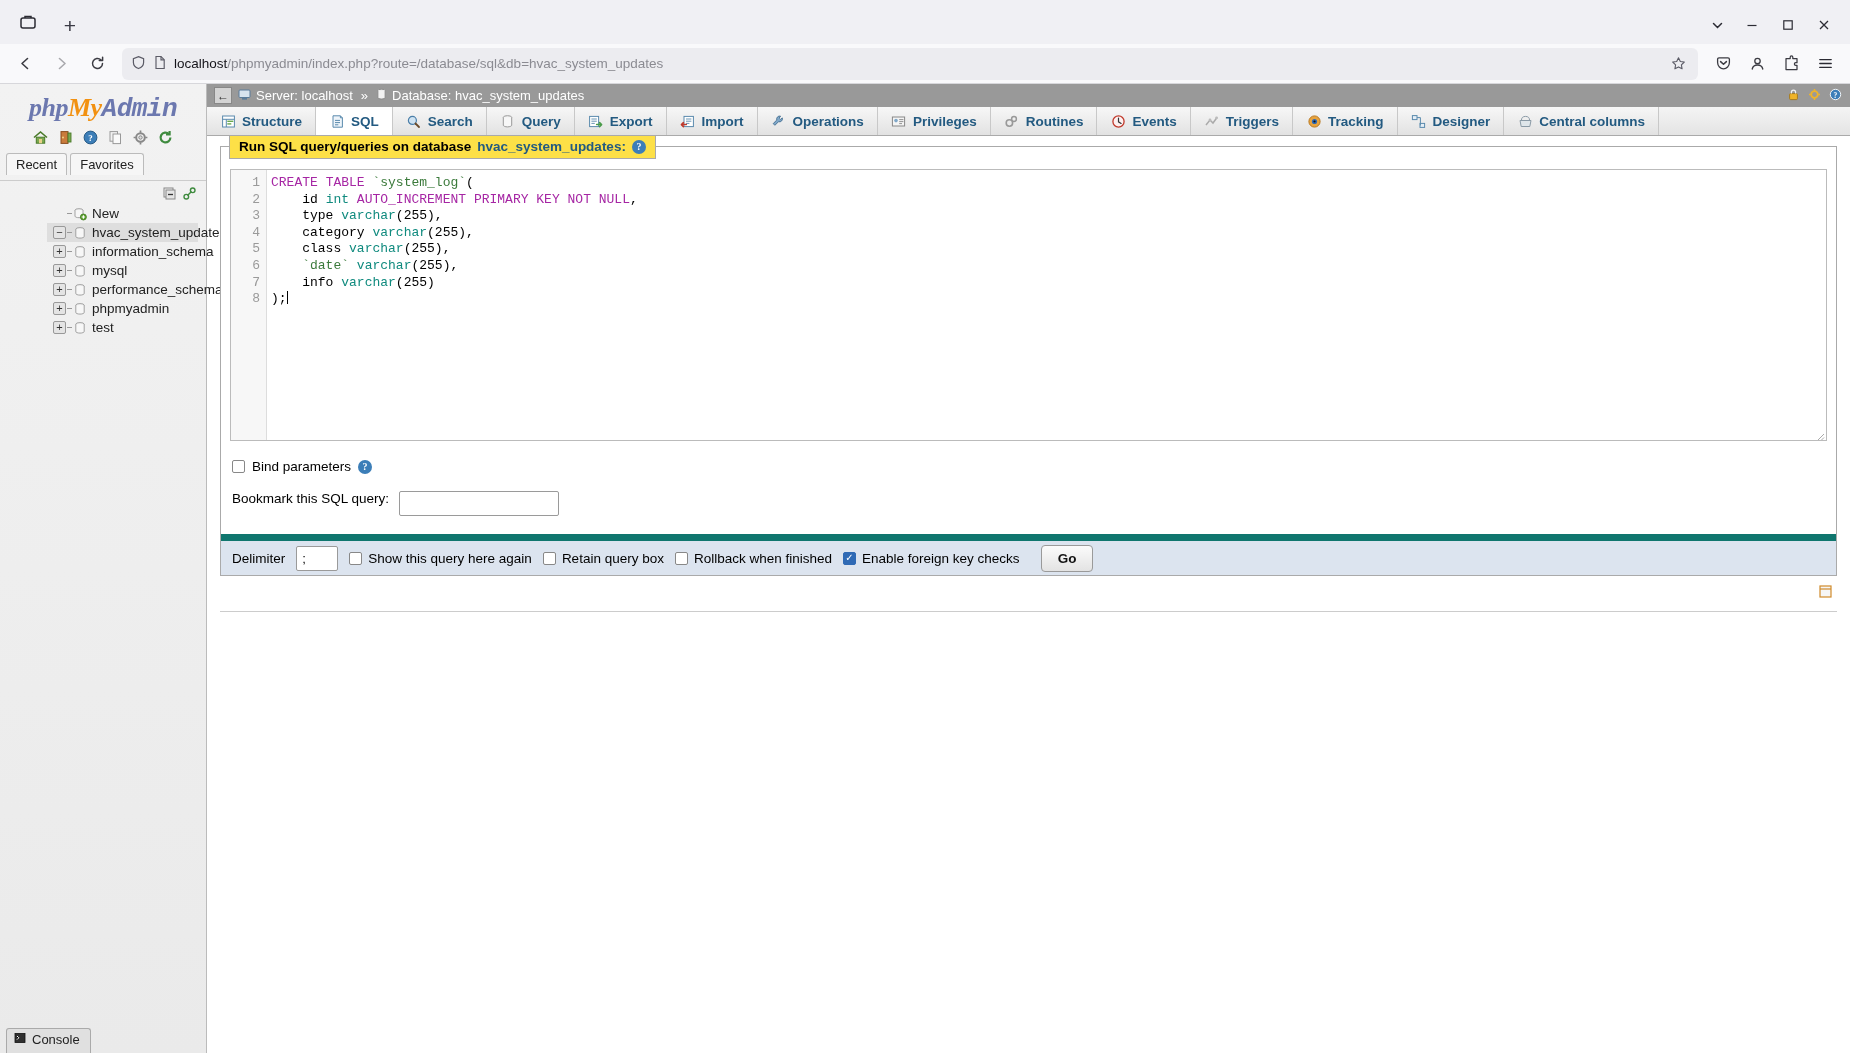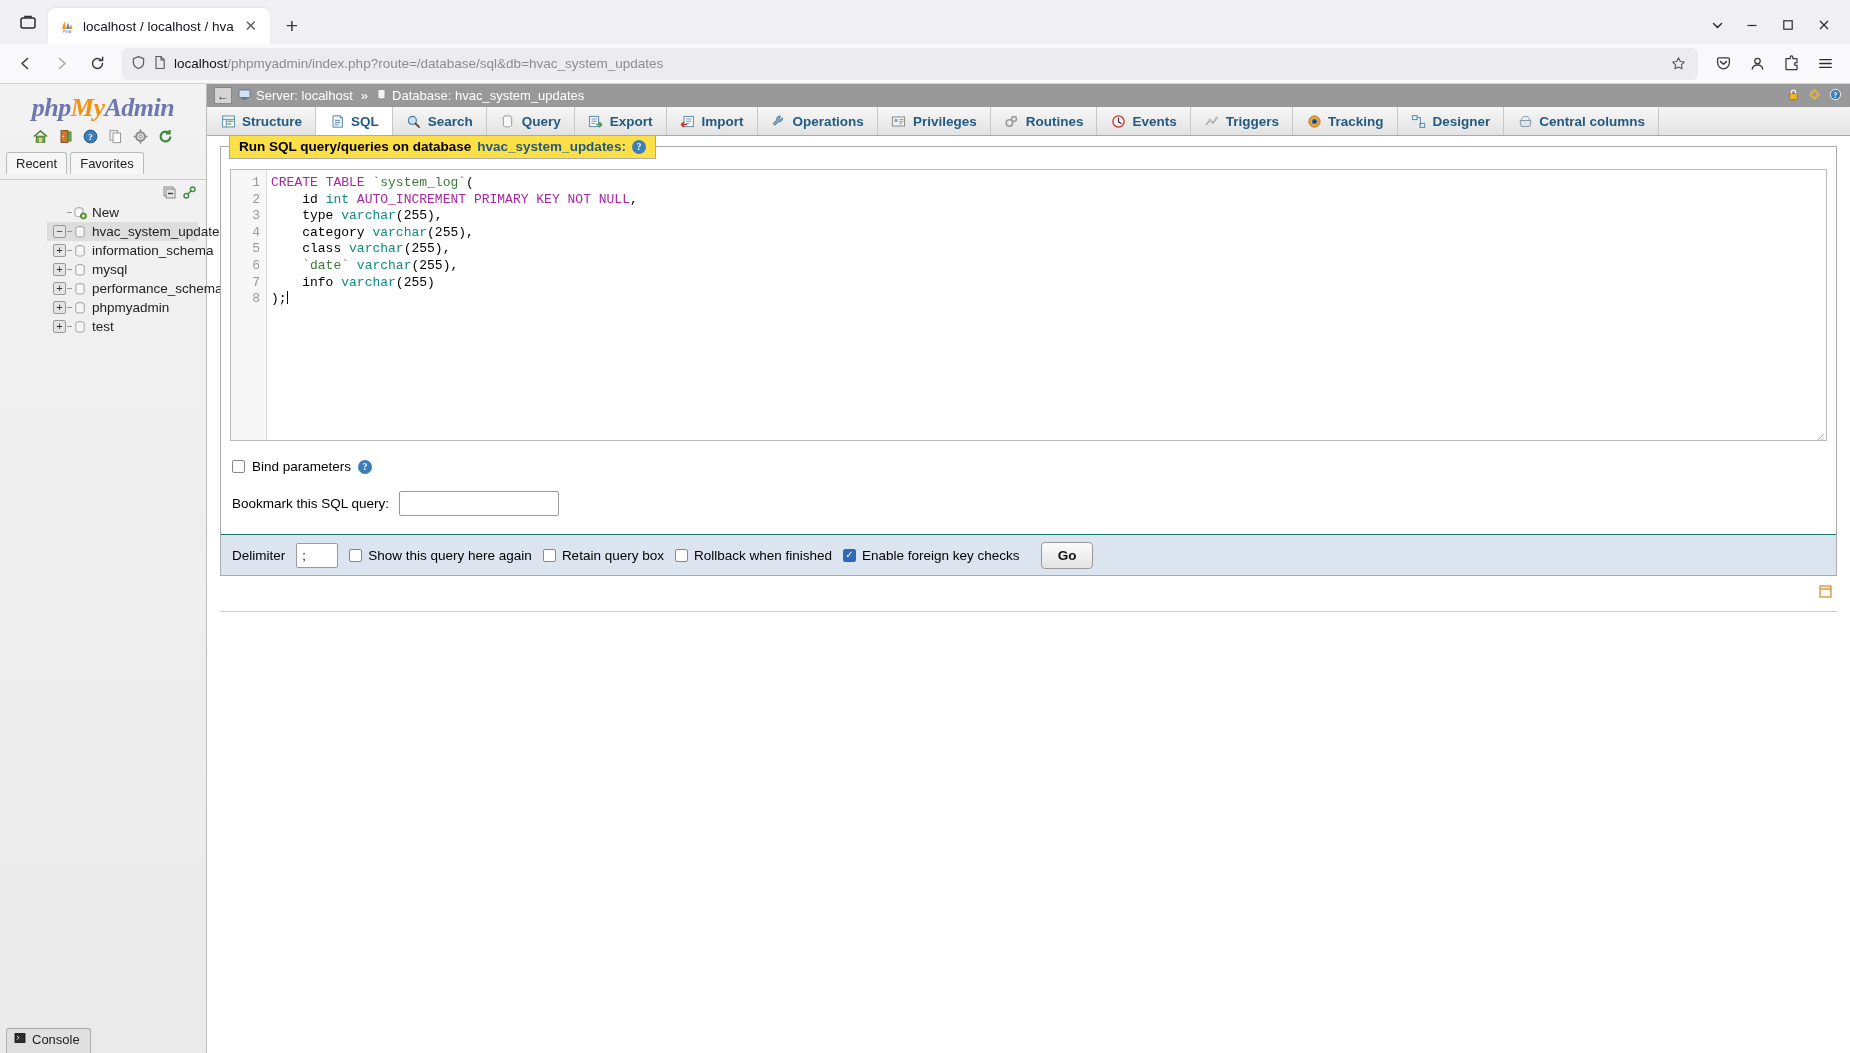--- a/index.html
+++ b/index.html
@@ -94,21 +94,21 @@
     display: flex; flex-direction: column;
   }
   .pma-logo {
     text-align: center; padding: 9px 0 2px;
     font-family: "Liberation Serif", serif;
     font-size: 26px; font-style: italic; font-weight: bold;
     letter-spacing: -.5px;
   }
   .pma-logo .php { color: #6c78af; }
   .pma-logo .my  { color: #f29111; }
-  .pma-logo .adm { color: #6c78af; }
+  .pma-logo .adm { color: #6c78af; font-family: Liberation Mono, monospace; }
   .pma-icons {
     display: flex; justify-content: center; gap: 8px;
     padding: 3px 0 7px;
   }
   .pma-icons .ic { width: 17px; height: 17px; display:flex; align-items:center; justify-content:center; }
   .pma-tabs-rf {
     display: flex; gap: 3px; padding: 0 6px 5px 6px;
     border-bottom: 1px solid #ccc;
   }
   .rf-tab {
@@ -244,30 +244,30 @@
   .cbox {
     width: 13px; height: 13px; flex: 0 0 13px;
     border: 1px solid #888; background: #fff; border-radius: 2px;
   }
   .cbox.checked {
     background: #2f6ab5; border-color: #2f6ab5; color: #fff;
     display: flex; align-items: center; justify-content: center;
     font-size: 10px; line-height: 1;
   }
 
-  .bookrow { display: flex; align-items: center; gap: 10px; padding: 17px 9px 0 11px; }
+  .bookrow { display: flex; gap: 10px; padding: 17px 9px 0 11px; }
   .bookrow .lbl { font-size: 13.5px; color: #000; }
   .txtinput {
     width: 160px; height: 25px; border: 1px solid #9a9a9a;
     background: #fff; border-radius: 2px;
   }
 
   .delimbar {
     margin: 18px 0 0 0; background: #dce4ef;
-    border-top: 1px solid #0f766e;
+    border-top: 7px solid #0f766e;
     display: flex; align-items: center; gap: 11px;
     padding: 8px 11px; height: 41px;
   }
   .delim-label { font-size: 13.5px; color: #000; }
   .delim-input {
     width: 42px; height: 25px; border: 1px solid #9a9a9a;
     background: #fff; border-radius: 2px; font-size: 13px;
     padding: 0 5px; display: flex; align-items: center;
     font-family: "Liberation Sans", sans-serif; color: #000;
   }
@@ -294,32 +294,20 @@
 <div class="browser-chrome">
 
   <div class="tabstrip">
     <div class="tb-icon-left">
       <svg width="18" height="18" viewBox="0 0 18 18">
           <rect x="2" y="5" width="14" height="10" rx="2" fill="none" stroke="#2b2b33" stroke-width="1.5"></rect>
           <path d="M6 5V3.6h6V5" fill="none" stroke="#2b2b33" stroke-width="1.5"></path>
         </svg>
     </div>
 
-    <div class="browser-tab">
-      <span class="favicon">
-        <svg width="16" height="16" viewBox="0 0 16 16">
-          <path d="M3 11 L5.5 3 L7 11 Z" fill="#f29111"></path>
-          <path d="M7 11 L9 4.5 L11 11 Z" fill="#6c78af"></path>
-          <path d="M10.5 11 L12 6 L13.5 11 Z" fill="#f29111"></path>
-          <text x="8" y="15" font-size="4" text-anchor="middle" fill="#6c78af" font-family="Liberation Sans, sans-serif">PMA</text>
-        </svg>
-      </span>
-      <span class="tab-title">localhost / localhost / hva</span>
-      <span class="tab-close">✕</span>
-    </div>
 
     <div class="newtab">+</div>
     <div class="tabstrip-spacer"></div>
 
     <div class="chev-down">
       <svg width="13" height="13" viewBox="0 0 13 13">
           <path d="M2.5 4.5 L6.5 8.5 L10.5 4.5" fill="none" stroke="#2b2b33" stroke-width="1.5" stroke-linecap="round"></path>
         </svg>
     </div>
     <div class="win-btns">

